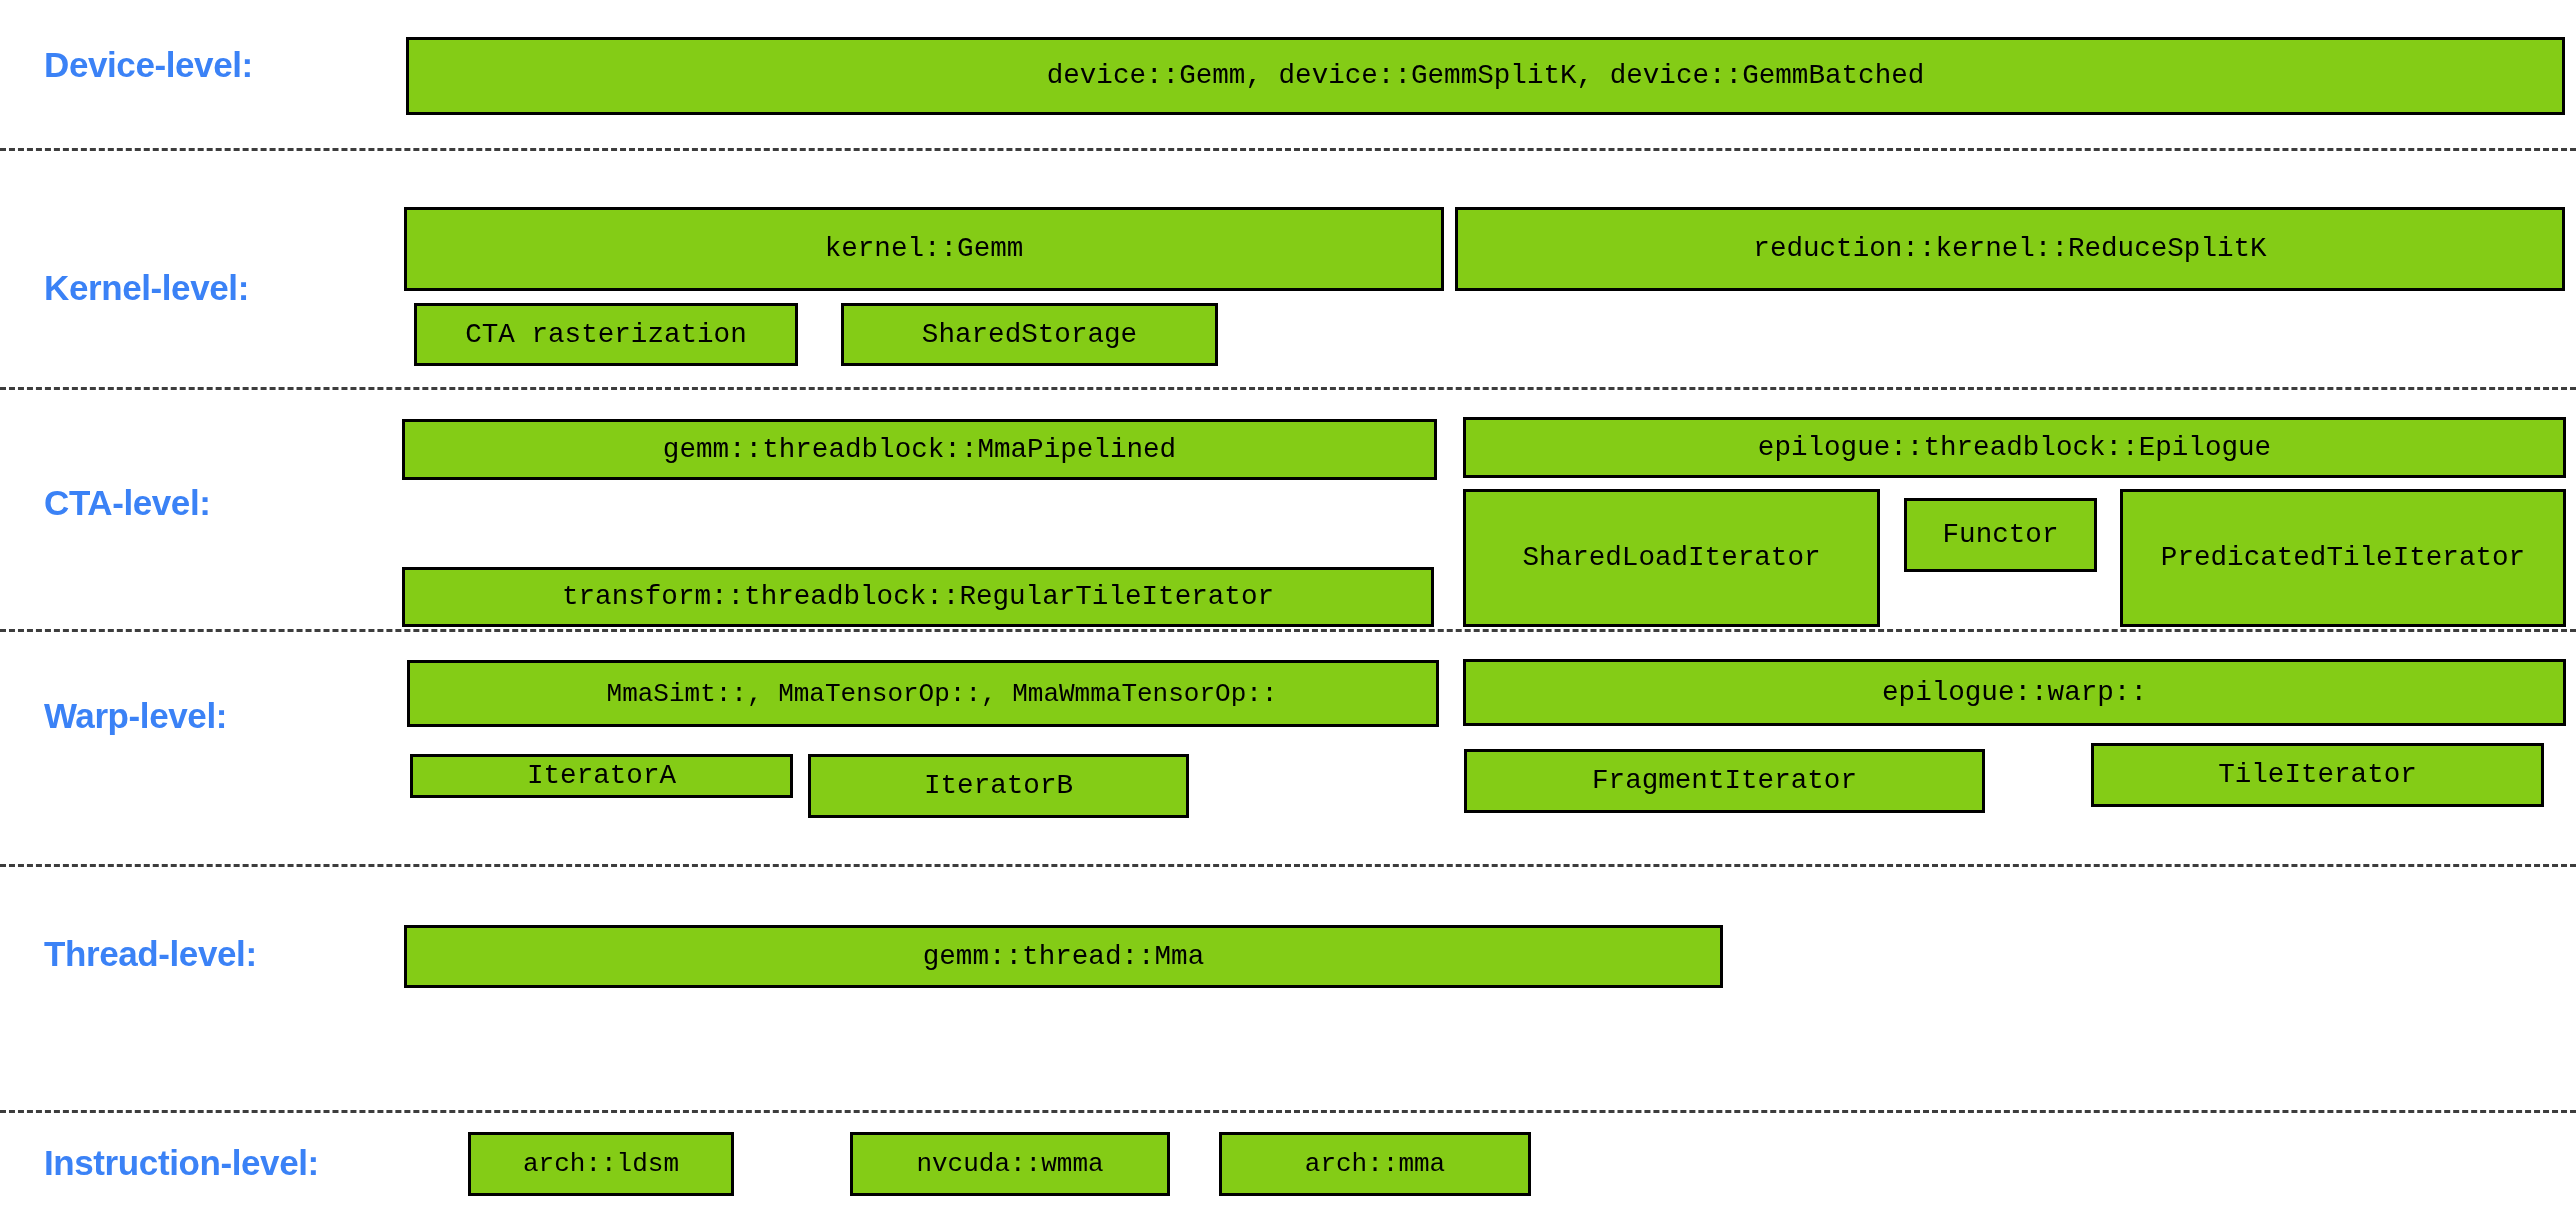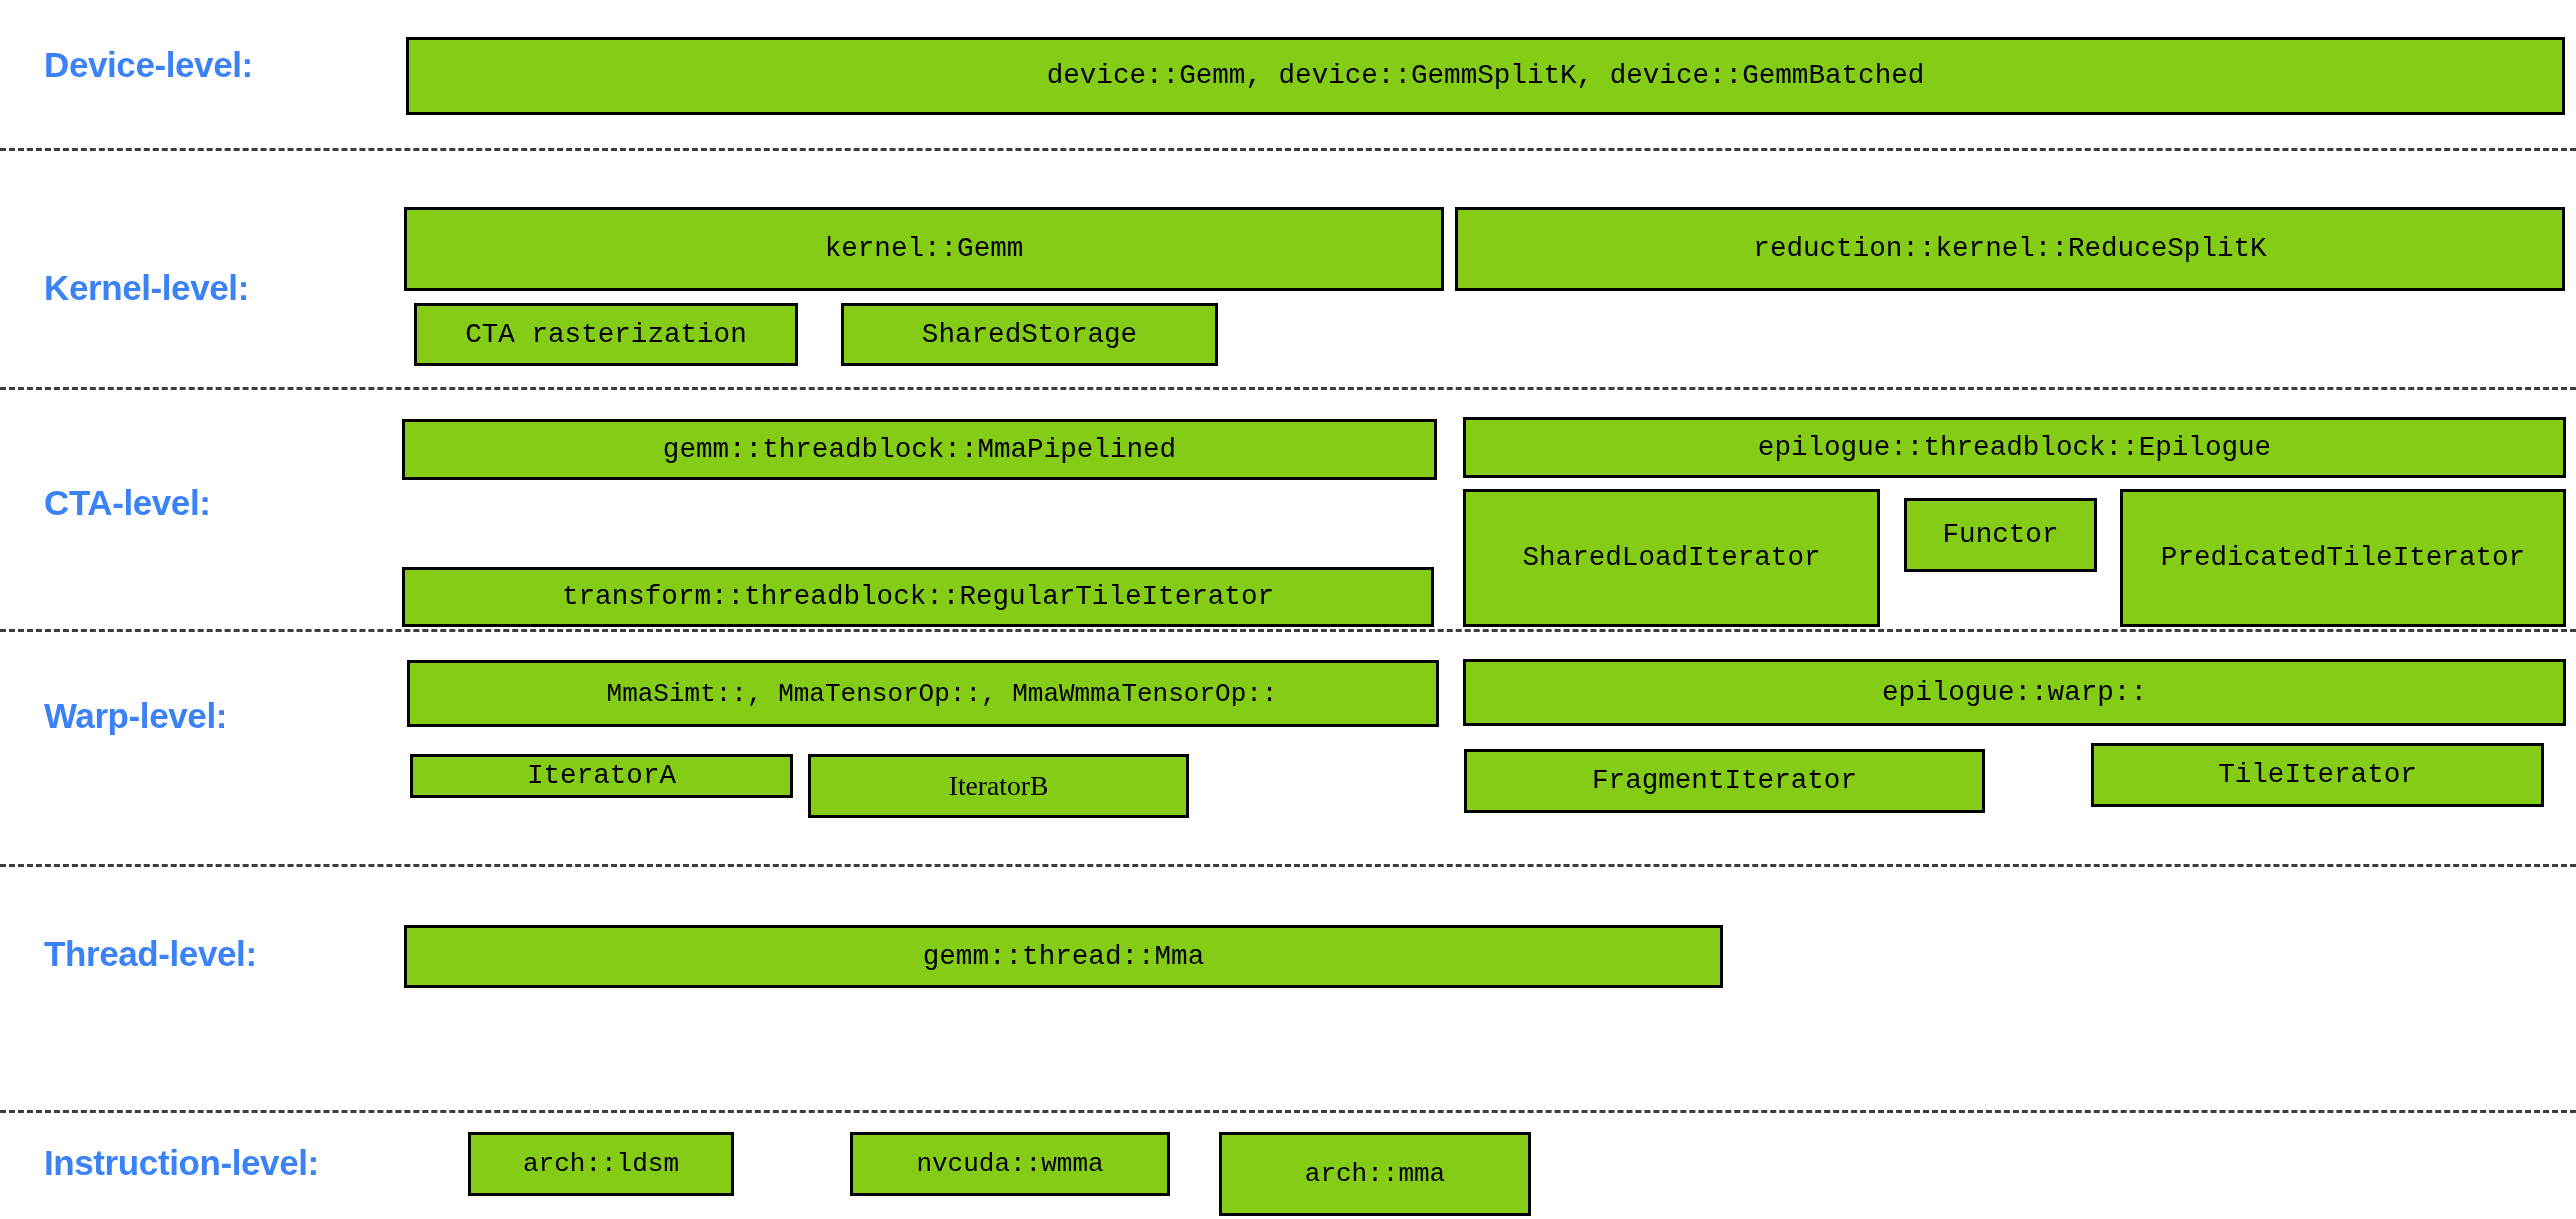--- a/index.html
+++ b/index.html
@@ -81,36 +81,36 @@
   <div class="divider" style="top:629px;"></div>
 
   <div class="lvl-label" style="left:44px;top:698px;">Warp-level:</div>
 
   <div class="box sm" style="left:407px;top:660px;width:1032px;height:67px;padding-left:38px;">MmaSimt::, MmaTensorOp::, MmaWmmaTensorOp::</div>
 
   <div class="box" style="left:1463px;top:659px;width:1103px;height:67px;">epilogue::warp::</div>
 
   <div class="box" style="left:410px;top:754px;width:383px;height:44px;">IteratorA</div>
 
-  <div class="box" style="left:808px;top:754px;width:381px;height:64px;font-family:Liberation Serif, serif;">IteratorB</div>
+  <div class="box" style="left:808px;top:754px;width:381px;height:64px;">IteratorB</div>
 
   <div class="box" style="left:1464px;top:749px;width:521px;height:64px;">FragmentIterator</div>
 
   <div class="box" style="left:2091px;top:743px;width:453px;height:64px;">TileIterator</div>
 
   <div class="divider" style="top:864px;"></div>
 
   <div class="lvl-label" style="left:44px;top:936px;">Thread-level:</div>
 
   <div class="box" style="left:404px;top:925px;width:1319px;height:63px;">gemm::thread::Mma</div>
 
   <div class="divider" style="top:1110px;"></div>
 
   <div class="lvl-label" style="left:44px;top:1145px;">Instruction-level:</div>
 
   <div class="box sm" style="left:468px;top:1132px;width:266px;height:64px;">arch::ldsm</div>
 
   <div class="box sm" style="left:850px;top:1132px;width:320px;height:64px;">nvcuda::wmma</div>
 
-  <div class="box sm" style="left:1219px;top:1132px;width:312px;height:84px;">arch::mma</div>
+  <div class="box sm" style="left:1219px;top:1132px;width:312px;height:64px;">arch::mma</div>
 
 </div>
 
 
 </body></html>

